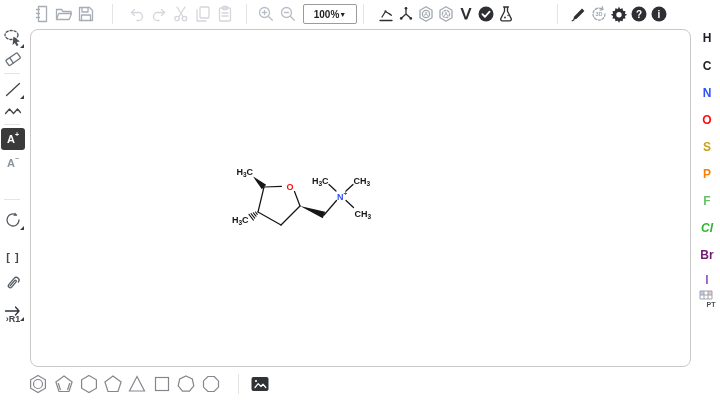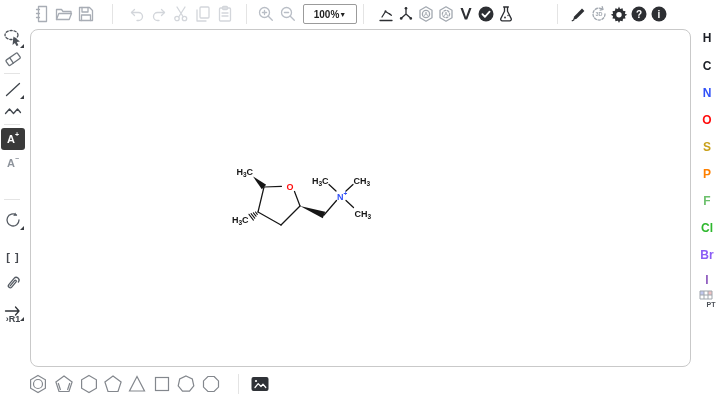--- a/index.html
+++ b/index.html
@@ -316,24 +316,24 @@
     <button class="btn" style="top:137px">
         <span style="color: rgb(201, 161, 26);">S</span>
       </button>
     <button class="btn" style="top:164px">
         <span style="color: rgb(255, 128, 0);">P</span>
       </button>
     <button class="btn" style="top:191px">
         <span style="color: rgb(108, 192, 108);">F</span>
       </button>
     <button class="btn" style="top:218px">
-        <span style="color: rgb(46, 184, 46);">Cl</span>
+        <span style="color: rgb(46, 184, 46); font-style: italic;">Cl</span>
       </button>
     <button class="btn" style="top:245px">
-        <span style="color: #8b5cf6; text-align: center;">Br</span>
+        <span style="color: #701a75; text-align: center;">Br</span>
       </button>
     <button class="btn" style="top:270px">
         <span style="color: rgb(143, 91, 191);">I</span>
       </button>
 
     <button class="btn" style="top:287px;height:24px">
       <svg width="22" height="24" viewBox="0 0 22 24">
         <rect x="12" y="4" width="4" height="4" fill="#eec2c2"></rect>
         <rect x="4" y="4" width="4" height="4" fill="#c2c8ee"></rect>
         <path d="M4 4h12M4 8h12M4 12h12M4 4v8M8 4v8M12 4v8M16 4v8" stroke="#a0a6ad" stroke-width="1" fill="none"></path>

